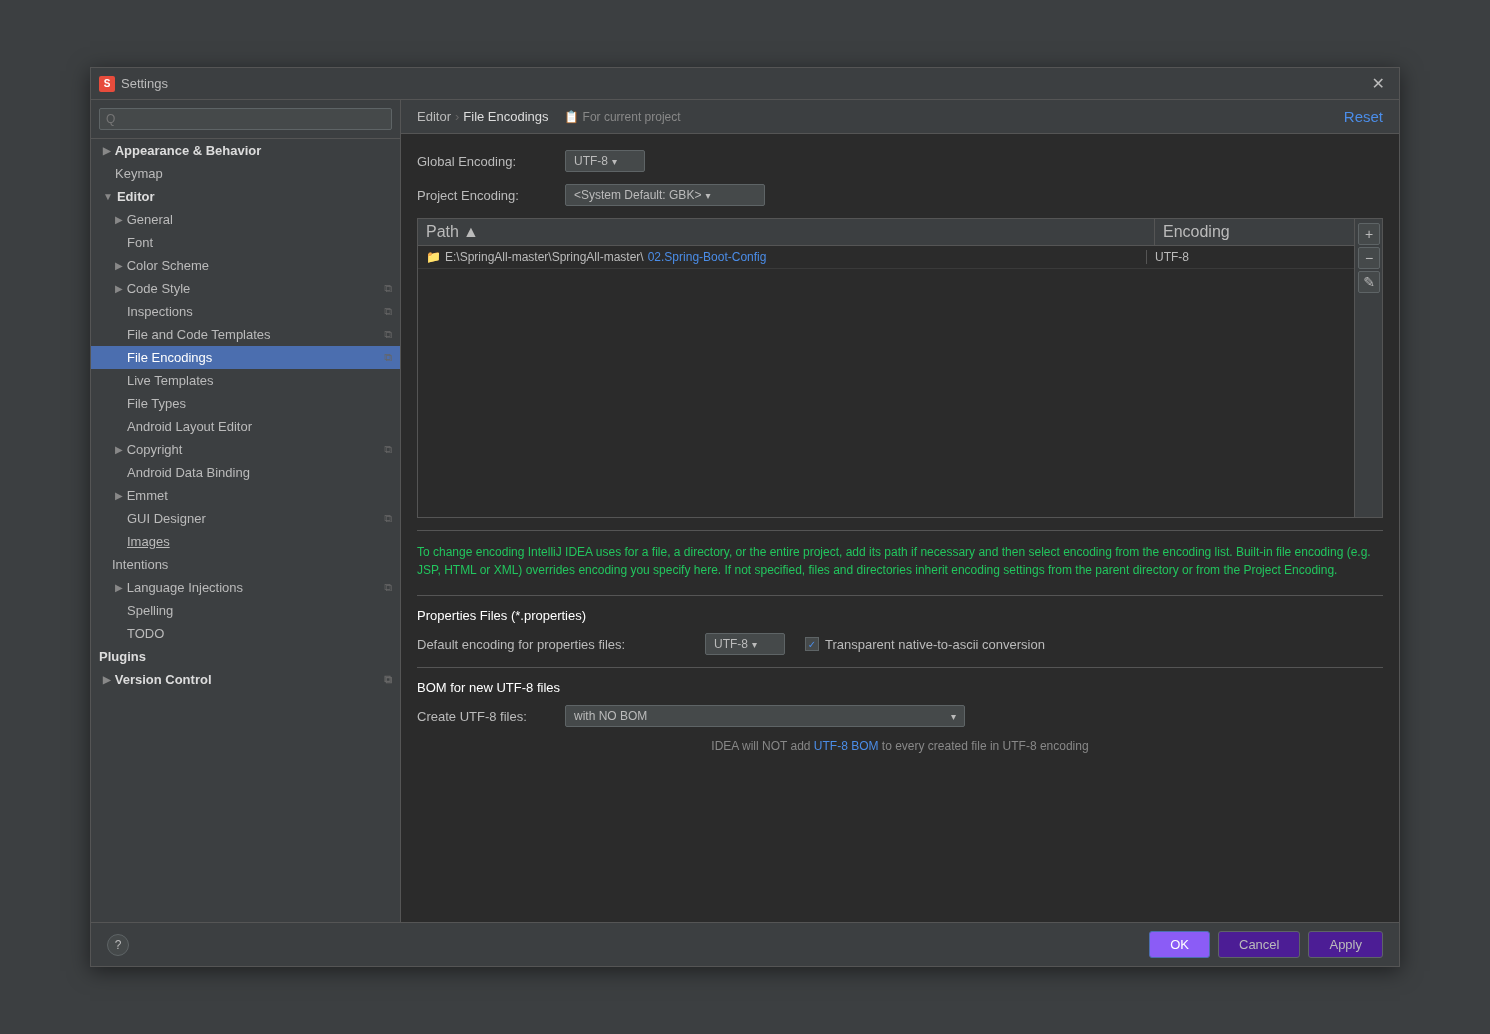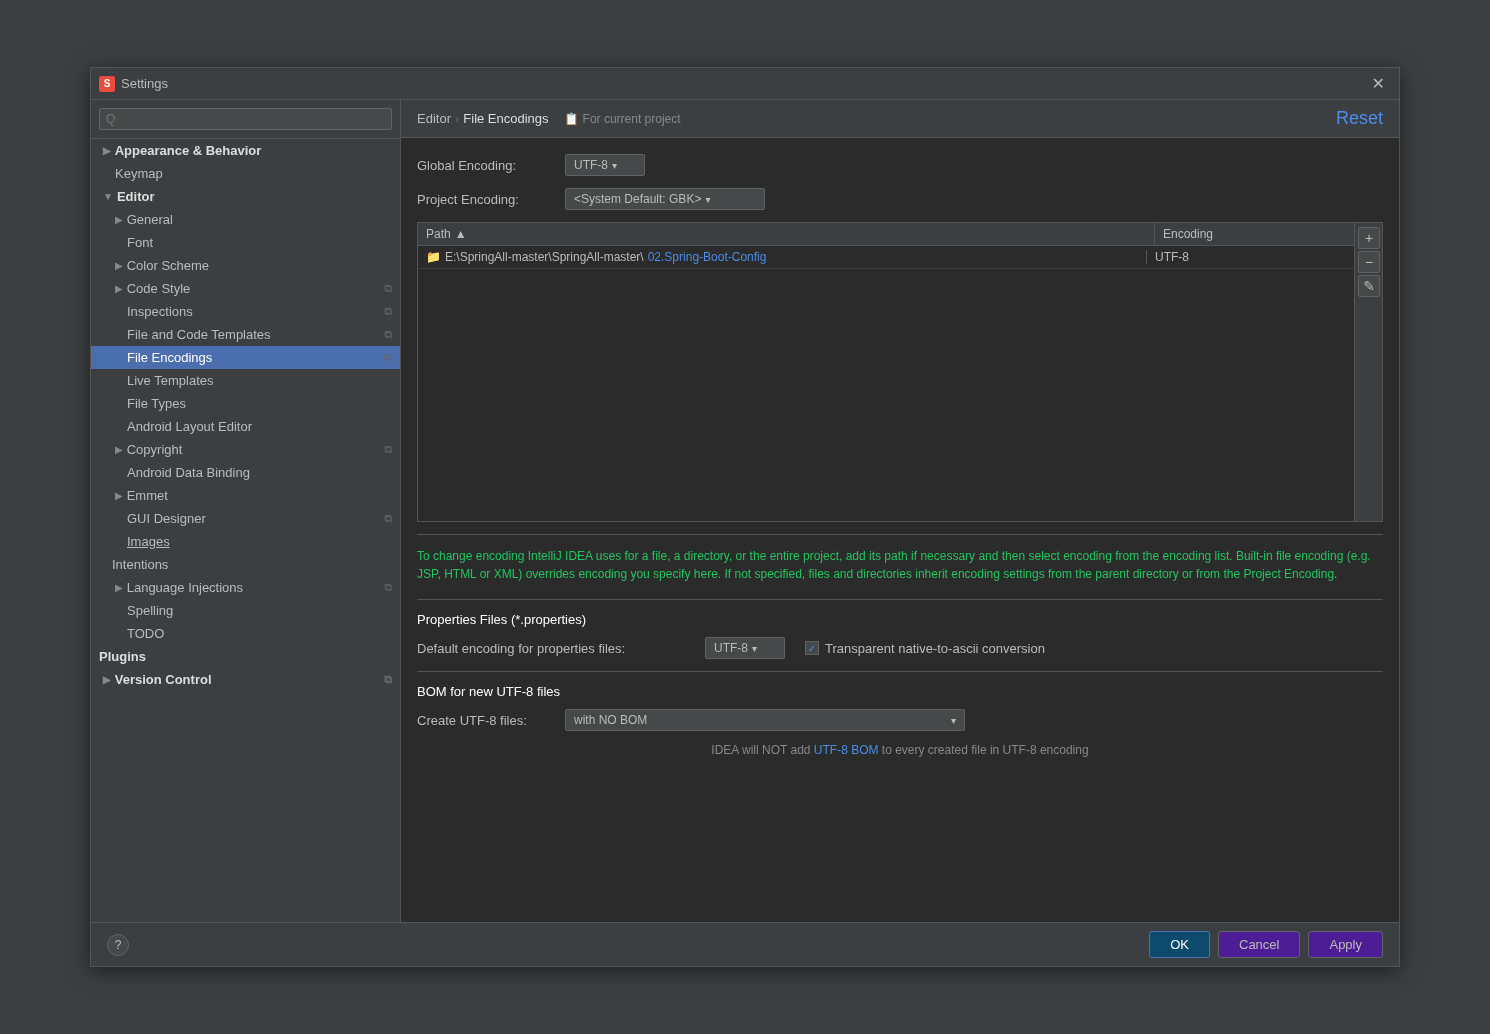--- a/index.html
+++ b/index.html
@@ -137,21 +137,21 @@
     .breadcrumb-current { color: #ddd; font-weight: normal; }
     .for-project {
       margin-left: 16px;
       color: #888;
       font-size: 12px;
     }
     .reset-btn {
       margin-left: auto;
       color: #4b8de8;
       cursor: pointer;
-      font-size: 18px;
+      font-size: 15px;
       background: none;
       border: none;
     }
     .panel-body {
       flex: 1;
       padding: 16px;
       overflow-y: auto;
       background: #2b2b2b;
       color: #bbb;
     }
@@ -182,21 +182,21 @@
     .dropdown-btn .arrow-down { font-size: 10px; }
     .dropdown-wide { min-width: 200px; }
     .table-header {
       display: flex;
       background: #3c3f41;
       border-bottom: 1px solid #555;
     }
     .table-header-cell {
       padding: 4px 8px;
       color: #bbb;
-      font-size: 12px;
+      font-size: 16px;
       display: flex;
       align-items: center;
       gap: 4px;
     }
     .col-path { flex: 1; }
     .col-encoding { width: 200px; border-left: 1px solid #555; }
     .table-row-item {
       display: flex;
       padding: 4px 8px;
       border-bottom: 1px solid #3a3a3a;
@@ -285,21 +285,21 @@
       display: flex;
       gap: 8px;
     }
     .btn-action {
       padding: 5px 20px;
       font-size: 13px;
       cursor: pointer;
       border-radius: 3px;
     }
     .btn-ok {
-      background: #0c4a6e;
+      background: #8b5cf6;
       border: 1px solid #4b6eaf;
       color: white;
     }
     .btn-cancel, .btn-apply {
       background: #4c1d95;
       border: 1px solid #5e6466;
       color: #bbb;
     }
     .table-container {
       display: flex;

